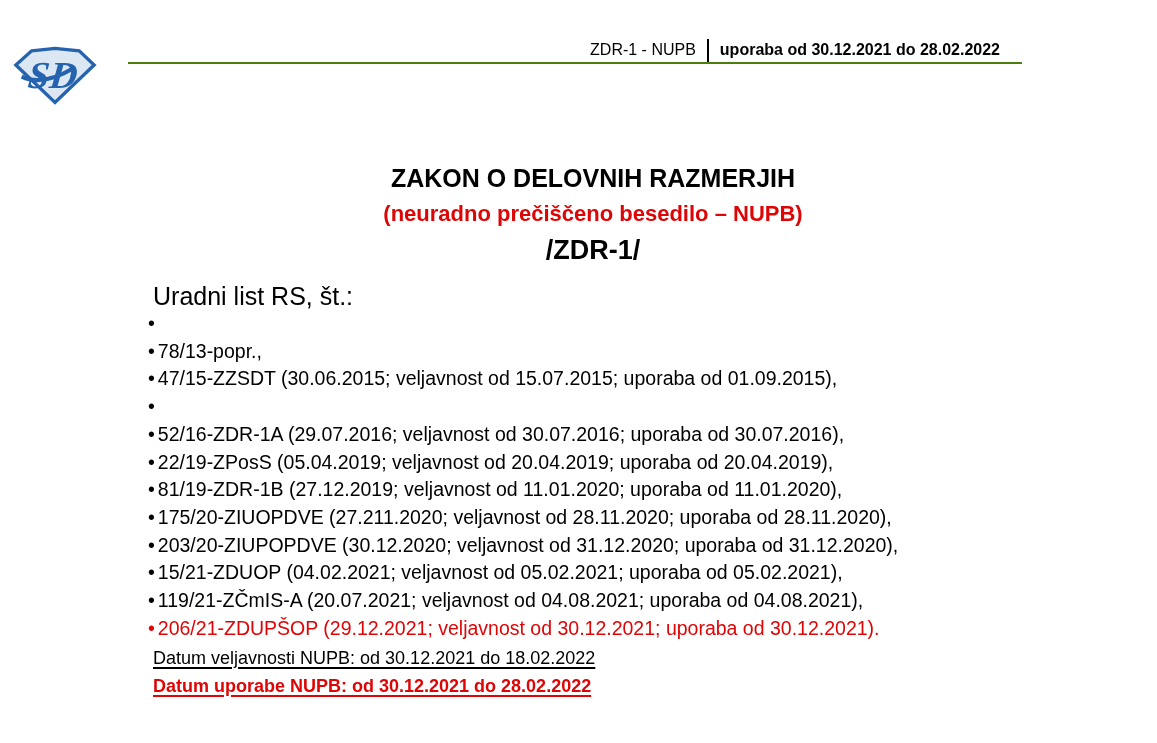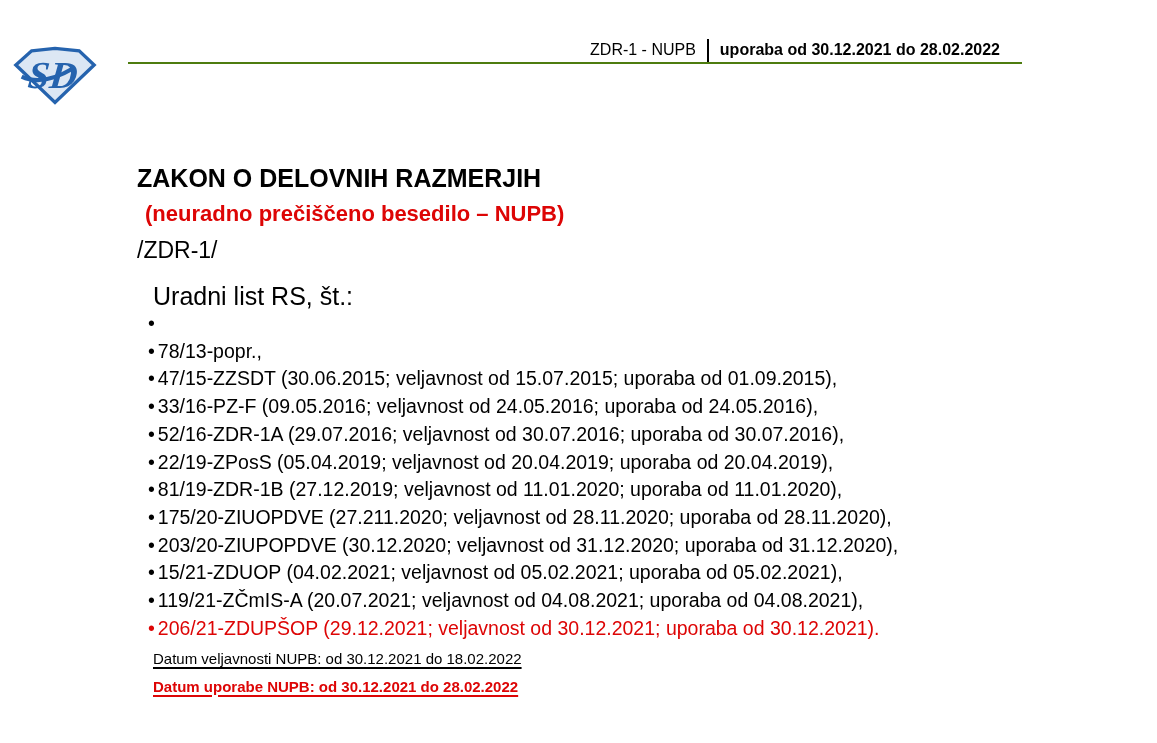--- a/index.html
+++ b/index.html
@@ -22,37 +22,37 @@
     position:absolute; left:128px; top:36px; width:894px; height:28px;
     border-bottom:2px solid #4d7c0f; box-sizing:border-box;
     display:flex; align-items:flex-end; justify-content:flex-end;
     padding-right:22px; font-size:16px;
   }
   .header .code { padding:0 11px 3px 0; white-space:nowrap; }
   .header .vbar { width:2px; height:23px; background:#000; margin-right:11px; }
   .header .range { padding-bottom:3px; white-space:nowrap;font-weight:bold; }
 
   
-  .titleblock { position:absolute; left:137px; top:164px; width:890px; text-align:left; }
+  .titleblock { position:absolute; left:148px; top:164px; width:890px; text-align:center; }
   .titleblock h1 { margin:0; font-size:25px; font-weight:bold; line-height:28px; }
   .titleblock h2 { margin:8px; font-size:22px; font-weight:bold; line-height:28px; color:var(--c-red); }
-  .titleblock h3 { margin:0; font-size:23px; font-weight:normal; line-height:28px; }
+  .titleblock h3 { margin:0; font-size:27px; font-weight:bold; line-height:28px; }
 
   
   .intro { position:absolute; left:153px; top:283px; font-size:25px; line-height:27px; }
   .amendments {
     position:absolute; left:148px; top:310px; margin:0; padding:0; list-style:none;
     font-size:19.5px; line-height:27.7px;
   }
   .amendments li { display:flex; white-space:nowrap; }
   .amendments .bullet { margin-right:3px; }
   .amendments li.red { color:var(--c-red); }
 
   
-  .validity { position:absolute; left:153px; top:645px; font-size:15px; line-height:27.5px; }
+  .validity { position:absolute; left:153px; top:645px; font-size:18px; line-height:27.5px; }
   .valid-line {
     text-decoration:underline; text-underline-offset:3px; text-decoration-thickness:1.5px;
     white-space:nowrap;
   }
   .usage-line {
     color:var(--c-red); font-weight:bold;
     text-decoration:underline; text-underline-offset:3px; text-decoration-thickness:2px;
     white-space:nowrap;
   }
 </style>
@@ -88,21 +88,20 @@
     <li>
       <span class="bullet">•</span>
       <span>78/13-popr.,</span>
     </li>
     <li>
       <span class="bullet">•</span>
       <span>47/15-ZZSDT (30.06.2015; veljavnost od 15.07.2015; uporaba od 01.09.2015),</span>
     </li>
     <li>
       <span class="bullet">•</span>
-      <span>33/16-PZ-F (09.05.2016; veljavnost od 24.05.2016; uporaba od 24.05.2016),</span>
     </li>
     <li>
       <span class="bullet">•</span>
       <span>52/16-ZDR-1A (29.07.2016; veljavnost od 30.07.2016; uporaba od 30.07.2016),</span>
     </li>
     <li>
       <span class="bullet">•</span>
       <span>22/19-ZPosS (05.04.2019; veljavnost od 20.04.2019; uporaba od 20.04.2019),</span>
     </li>
     <li>

